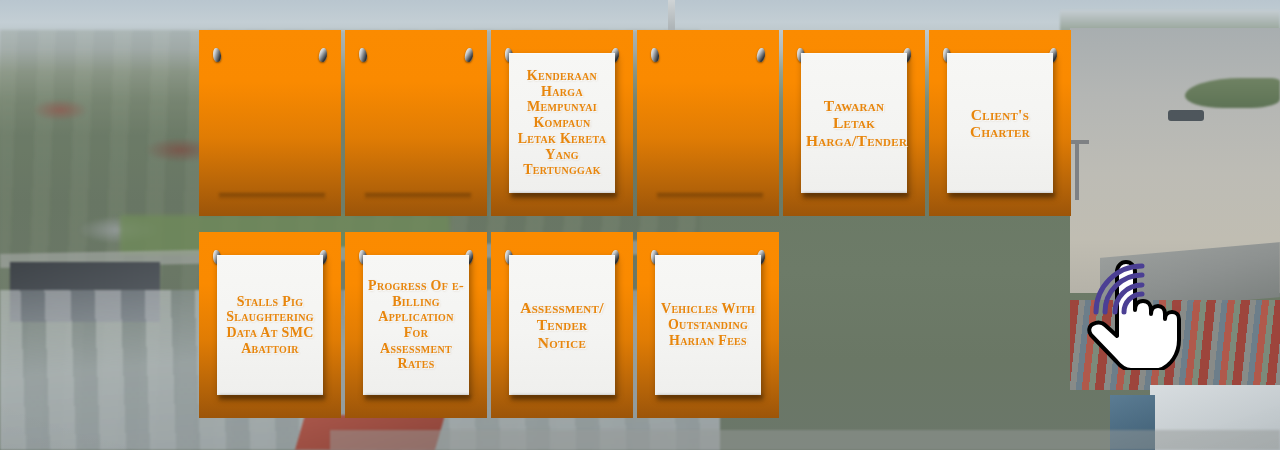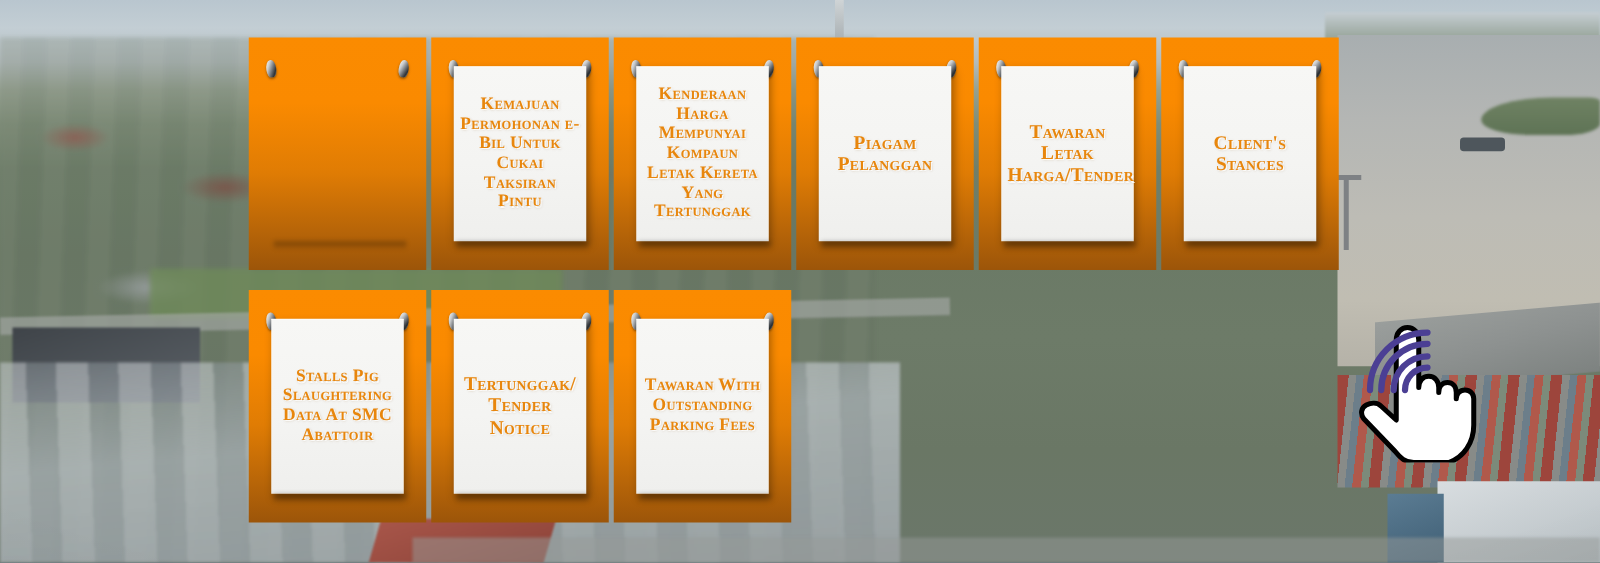--- a/index.html
+++ b/index.html
@@ -268,88 +268,90 @@
 
     <div class="card">
       <span class="clip left"></span>
       <span class="clip right"></span>
       <div class="sheet-shadow"></div>
     </div>
 
     <div class="card">
       <span class="clip left"></span>
       <span class="clip right"></span>
-      <div class="sheet">
-        <div class="sheet-text sz-m">Kemajuan Permohonan e-Bil Untuk Cukai Taksiran Pintu</div>
-      </div>
       <div class="sheet-shadow"></div>
     </div>
 
     <div class="card">
       <span class="clip left"></span>
       <span class="clip right"></span>
       <div class="sheet">
         <div class="sheet-text sz-m">Kenderaan Harga Mempunyai Kompaun Letak Kereta Yang Tertunggak</div>
       </div>
       <div class="sheet-shadow"></div>
     </div>
 
     <div class="card">
       <span class="clip left"></span>
       <span class="clip right"></span>
-      <div class="sheet">
-        <div class="sheet-text sz-l">Piagam Pelanggan</div>
-      </div>
       <div class="sheet-shadow"></div>
     </div>
 
 
     <div class="card">
       <span class="clip left"></span>
       <span class="clip right"></span>
       <div class="sheet">
         <div class="sheet-text sz-l">Tawaran Letak Harga/Tender</div>
       </div>
       <div class="sheet-shadow"></div>
     </div>
 
     <div class="card">
       <span class="clip left"></span>
       <span class="clip right"></span>
       <div class="sheet">
-        <div class="sheet-text sz-l">Client's Stances</div>
+        <div class="sheet-text sz-l">Client's Charter</div>
       </div>
       <div class="sheet-shadow"></div>
     </div>
 
     <div class="card">
       <span class="clip left"></span>
       <span class="clip right"></span>
       <div class="sheet">
         <div class="sheet-text sz-m">Stalls Pig Slaughtering Data At SMC Abattoir</div>
       </div>
       <div class="sheet-shadow"></div>
     </div>
 
 
-
-    <div class="card">
-      <span class="clip left"></span>
-      <span class="clip right"></span>
-      <div class="sheet">
-        <div class="sheet-text sz-l">Tertunggak/ Tender Notice</div>
-      </div>
-      <div class="sheet-shadow"></div>
-    </div>
-
-    <div class="card">
-      <span class="clip left"></span>
-      <span class="clip right"></span>
-      <div class="sheet">
-        <div class="sheet-text sz-m">Tawaran With Outstanding Parking Fees</div>
+    <div class="card">
+      <span class="clip left"></span>
+      <span class="clip right"></span>
+      <div class="sheet">
+        <div class="sheet-text sz-m">Progress Of e-Billing Application For Assessment Rates</div>
+      </div>
+      <div class="sheet-shadow"></div>
+    </div>
+
+    <div class="card">
+      <span class="clip left"></span>
+      <span class="clip right"></span>
+      <div class="sheet">
+        <div class="sheet-text sz-l">Assessment/ Tender Notice</div>
+      </div>
+      <div class="sheet-shadow"></div>
+    </div>
+
+    <div class="card">
+      <span class="clip left"></span>
+      <span class="clip right"></span>
+      <div class="sheet">
+        <div class="sheet-text sz-m">Vehicles With Outstanding Harian Fees</div>
       </div>
       <div class="sheet-shadow"></div>
     </div>
 
   </div>
 
   <div id="cursor">
     <svg class="ripple" viewBox="0 0 58 58" width="58" height="58">
       <g fill="none" stroke="#4b3f94" stroke-width="5" stroke-linecap="round">
         <path d="M6 52 A46 46 0 0 1 52 6"></path>

